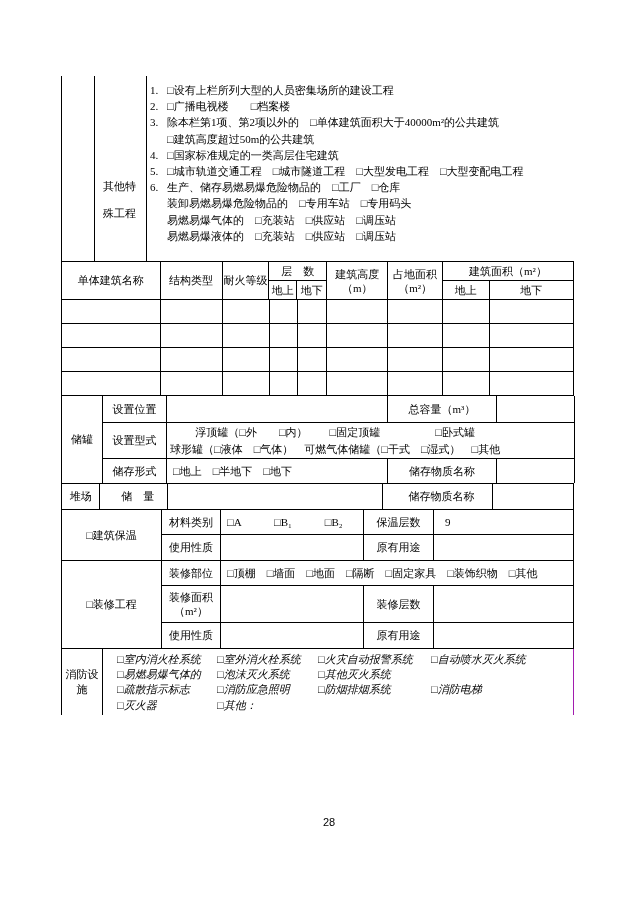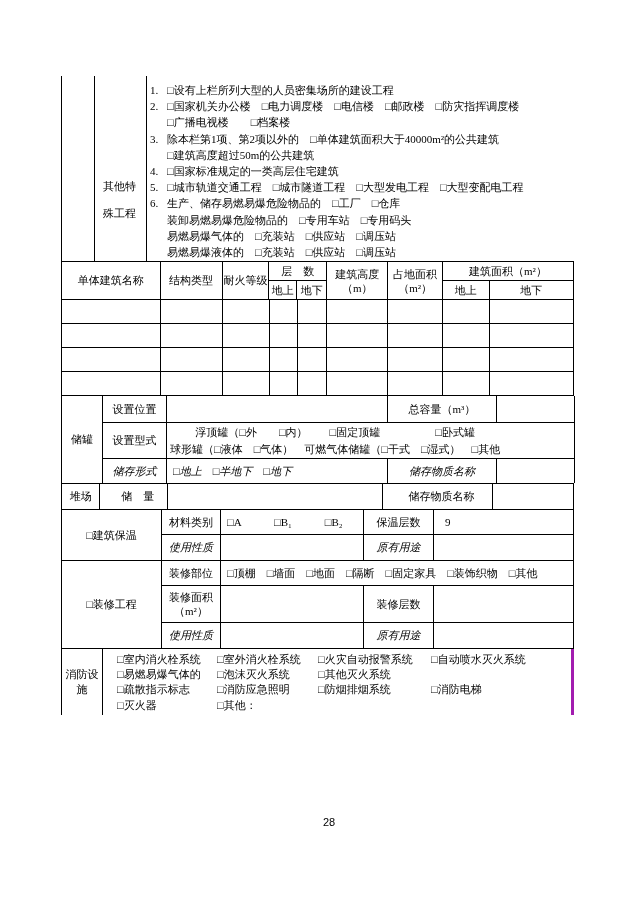--- a/index.html
+++ b/index.html
@@ -17,21 +17,21 @@
     position:absolute; left:61px; top:76px; width:513px;
     border-left:1px solid #000;
   }
   .row { display:flex; border-bottom:1px solid #000; }
   .cell { border-right:1px solid #000; display:flex; align-items:center; justify-content:center; text-align:center; overflow:hidden; }
   .cell.left { justify-content:flex-start; text-align:left; }
   .section { display:flex; border-bottom:1px solid #000; }
   .section.noline { border-bottom:none; }
   .section > .labelcell { border-right:1px solid #000; display:flex; align-items:center; justify-content:center; text-align:center; }
   .section > .rows { flex:1; display:flex; flex-direction:column; }
-  .section > .rows > .row:last-child { border-bottom:none;font-style:italic; }
+  .section > .rows > .row:last-child { border-bottom:none; }
 
   
   .secA { height:186px; }
   .secA .blank-col { width:33px; }
   .secA .label-col { width:52px; }
   .secA .label-col span { display:block; width:35px; margin:0 auto; line-height:27px; text-align:left; padding-top:62px; }
   .secA .content { flex:1; padding:6px 2px 0 3px; line-height:16.2px; }
   .item { display:flex; }
   .item .num { width:17px; flex:none; }
   .item .lines { flex:1; }
@@ -62,21 +62,21 @@
   .lab101 { width:101px; }
   .lab59 { width:59px; }
   .w143{width:143px;} .w70{width:70px;} .w140{width:140px; border-right:1px solid #000;}
   .w353{width:353px; border-right:1px solid #000;}
   .rE{height:25px;} .rF2{height:37px;}
   .optline { padding-left:6px; }
   .val { padding-left:11px; }
 
   
   .secG { height:66px; border-bottom:none; }
-  .secG .content { flex:1; border-right:3px solid #a21caf; padding:3px 0 0 14px; }
+  .secG .content { flex:1; border-right:1px solid #a21caf; padding:3px 0 0 14px;font-style:italic; }
   .fgrid { display:grid; grid-template-columns:100px 101px 113px auto; line-height:15.2px; }
 
   .pagenum {
     position:absolute; left:0; right:0; top:816px;
     text-align:center; font-size:11px;
     font-family:"Liberation Sans","DejaVu Sans",sans-serif;
     margin-left:24px;
   }
 </style>
 </head>
@@ -93,21 +93,20 @@
       <div class="content">
         <div class="item">
           <span class="num">1.</span>
           <div class="lines">
               <div>□设有上栏所列大型的人员密集场所的建设工程</div>
             </div>
         </div>
         <div class="item">
           <span class="num">2.</span>
           <div class="lines">
-            <div>□国家机关办公楼　□电力调度楼　□电信楼　□邮政楼　□防灾指挥调度楼</div>
             <div>□广播电视楼　　□档案楼</div>
           </div>
         </div>
         <div class="item">
           <span class="num">3.</span>
           <div class="lines">
             <div>除本栏第1项、第2项以外的　□单体建筑面积大于40000m²的公共建筑</div>
             <div>□建筑高度超过50m的公共建筑</div>
           </div>
         </div>

